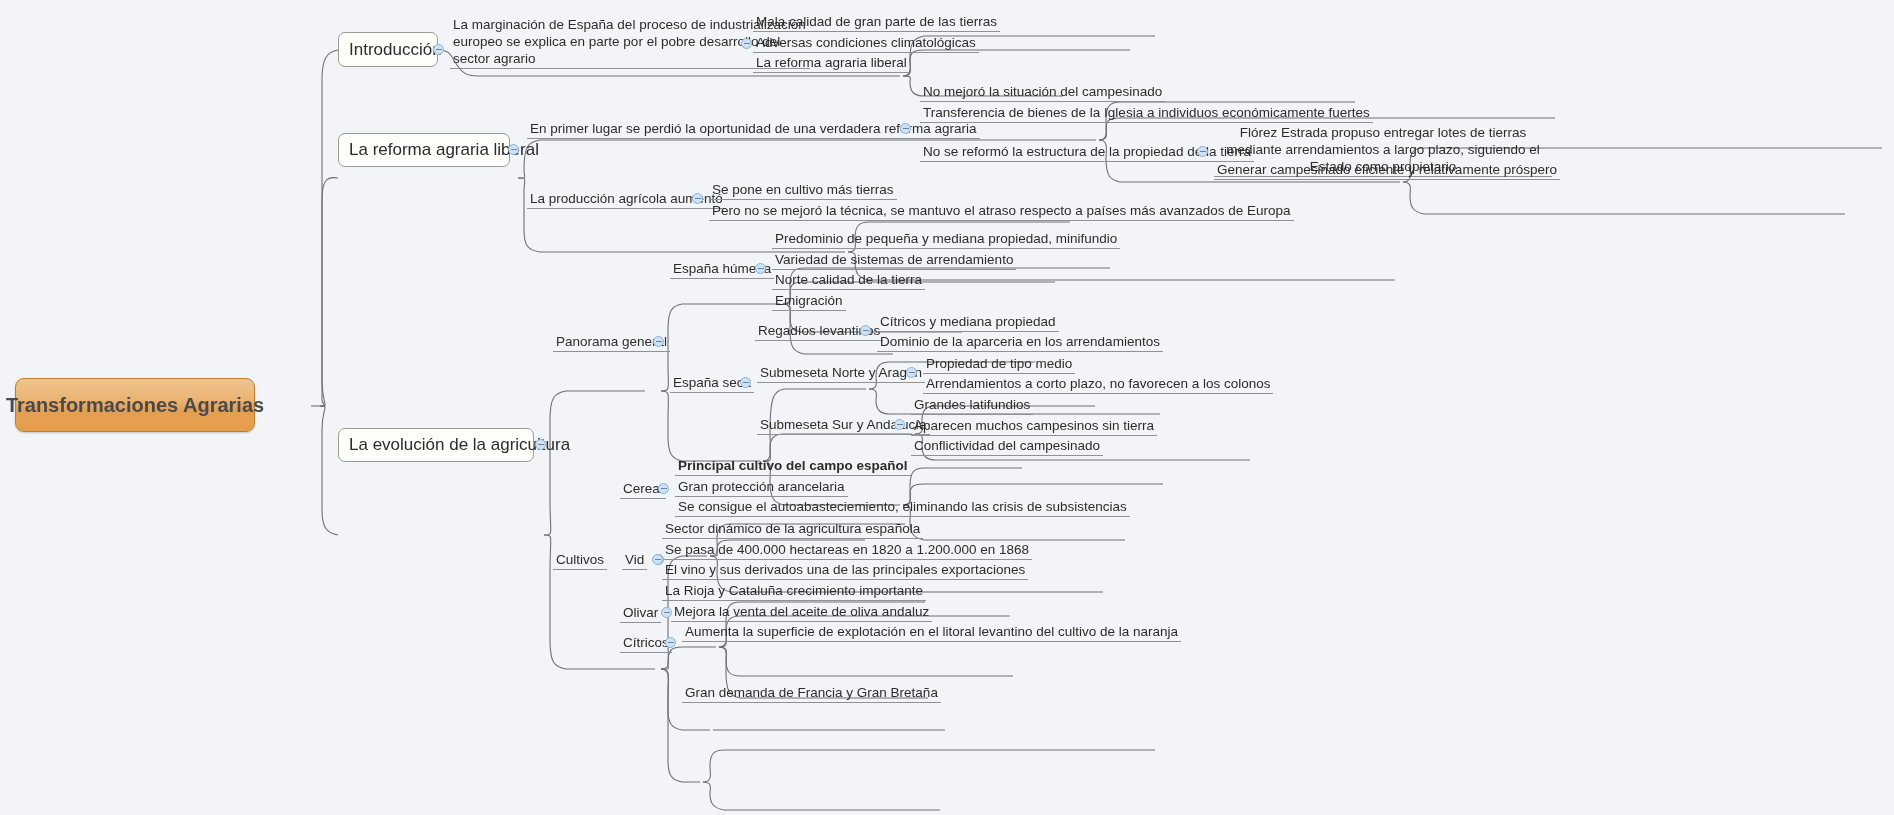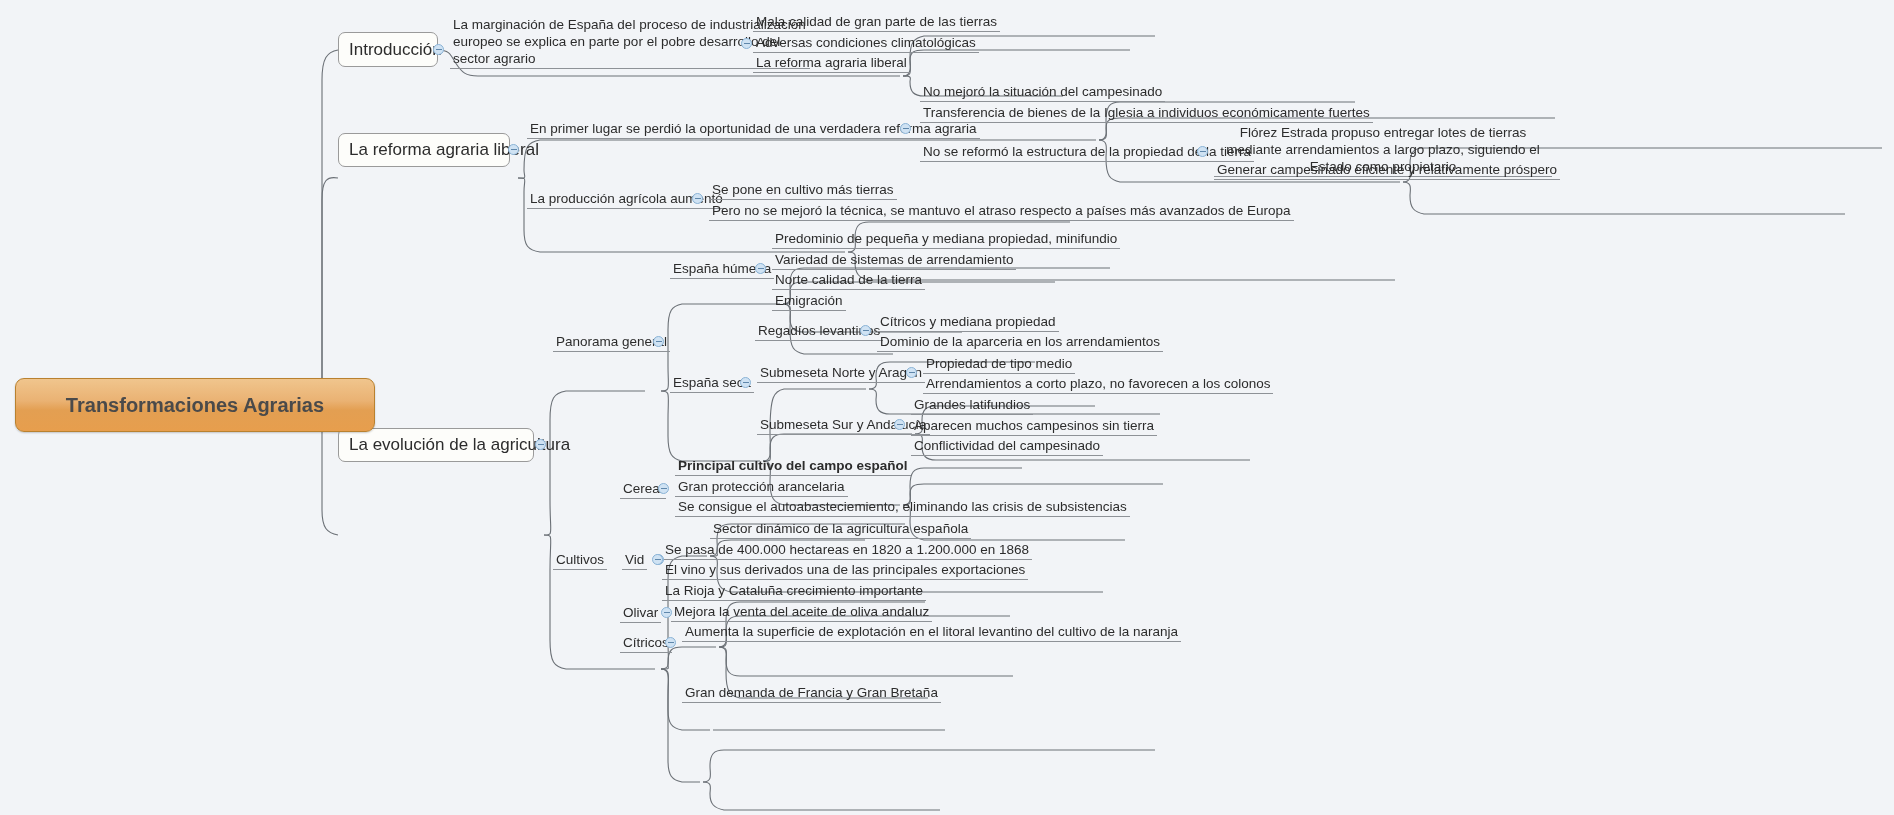--- a/index.html
+++ b/index.html
@@ -171,21 +171,21 @@
     <path d="M 719 647 C 729 647 726 642 726 632 C 726 620 730 616 740 616 L 1010 616"></path>
     <path d="M 719 647 C 729 647 726 652 726 660 C 726 672 730 676 740 676 L 1013 676"></path>
     <path d="M 719 647 C 729 647 726 656 726 672 C 726 692 730 696 740 698 L 928 698"></path>
 
     <path d="M 713 730 C 723 730 720 730 720 730 C 720 730 724 730 734 730 L 945 730"></path>
 
     <path d="M 703 782 C 713 782 710 774 710 766 C 710 754 714 750 724 750 L 1155 750"></path>
     <path d="M 703 782 C 713 782 710 788 710 794 C 710 804 714 808 724 810 L 940 810"></path>
   </svg>
 
-  <div class="root-node" style="left:15px; top:378px; width:360px; height:54px;">
+  <div class="root-node" style="left:15px; top:378px; width:240px; height:54px;">
     <span>Transformaciones Agrarias</span>
   </div>
 
   <div class="box-node" style="left:338px; top:32px; width:100px; height:35px;">
     <span>Introducción</span>
   </div>
   <div class="handle" style="left:433px; top:44px;"></div>
 
   <div class="u-node multiline" style="left:450px; top:16px; width:360px; border-bottom-color:#8e9297;">
     <span>La marginación de España del proceso de industrialización europeo se explica en parte por el pobre desarrollo del sector agrario</span>
@@ -333,21 +333,21 @@
   </div>
   <div class="u-node" style="left:675px; top:498px;">
     <span>Se consigue el autoabasteciemiento, eliminando las crisis de subsistencias</span>
   </div>
 
   <div class="u-node" style="left:622px; top:551px;">
     <span>Vid</span>
   </div>
   <div class="handle" style="left:652px; top:554px;"></div>
 
-  <div class="u-node" style="left:662px; top:520px;margin-left:48px;">
+  <div class="u-node" style="left:662px; top:520px;">
     <span>Sector dinámico de la agricultura española</span>
   </div>
   <div class="u-node" style="left:662px; top:541px;">
     <span>Se pasa de 400.000 hectareas en 1820 a 1.200.000 en 1868</span>
   </div>
   <div class="u-node" style="left:662px; top:561px;">
     <span>El vino y sus derivados una de las principales exportaciones</span>
   </div>
   <div class="u-node" style="left:662px; top:582px;">
     <span>La Rioja y Cataluña crecimiento importante</span>

